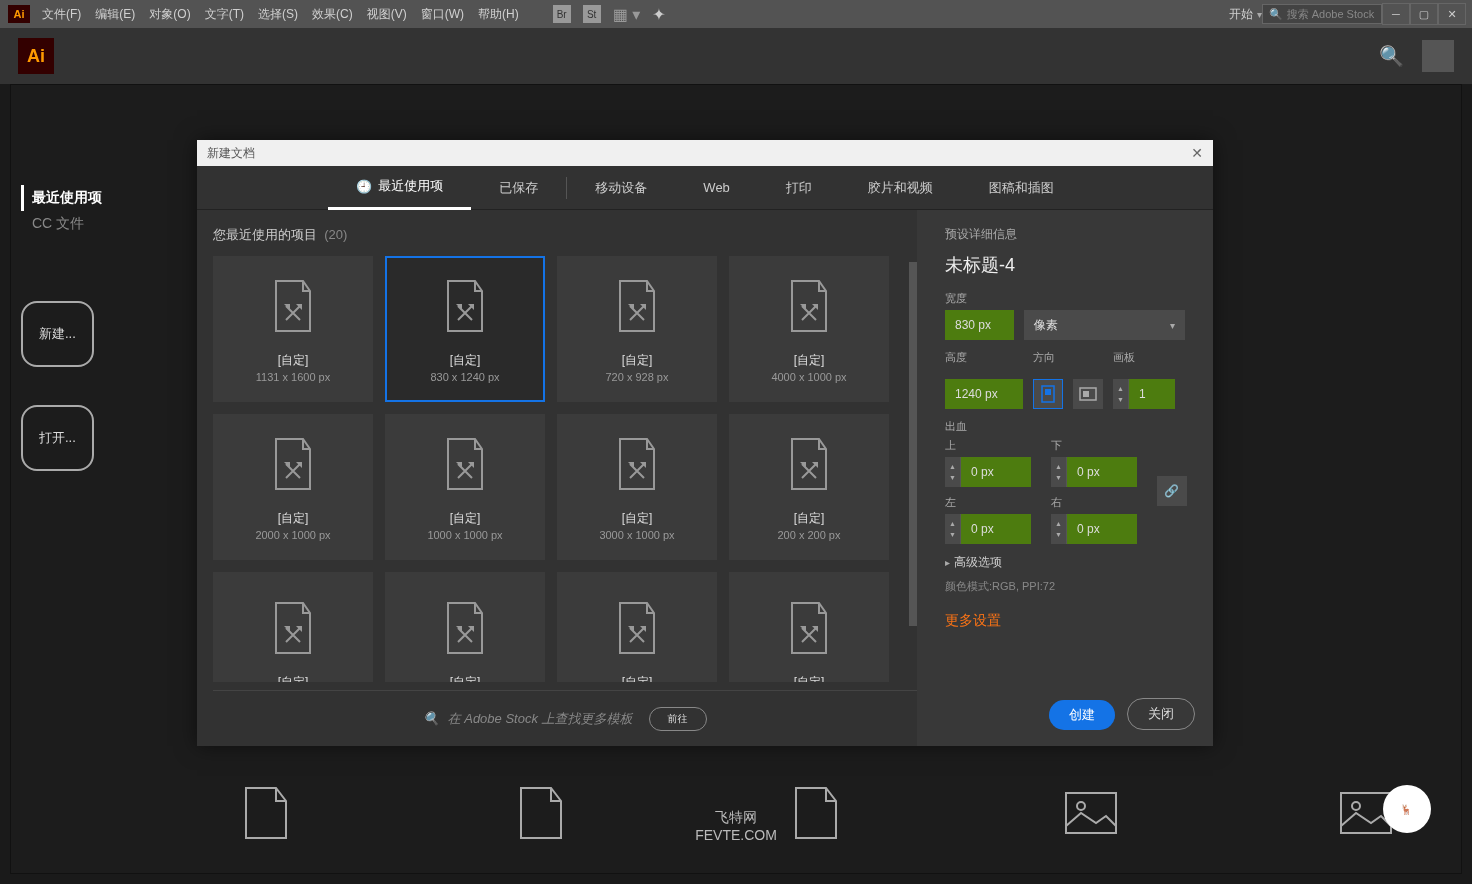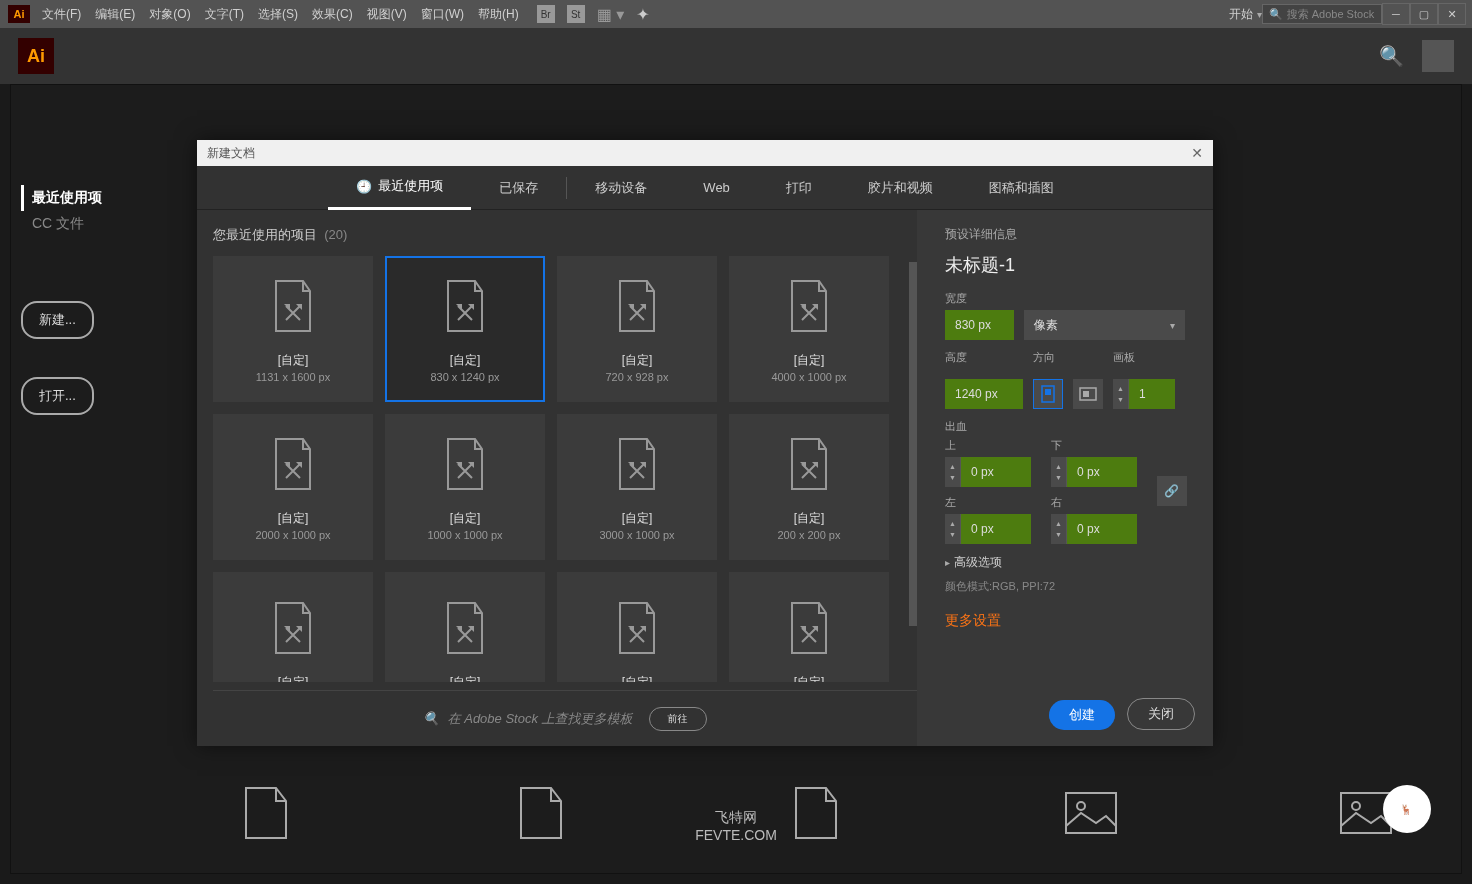--- a/index.html
+++ b/index.html
@@ -2,21 +2,21 @@
 <html><head>
 <meta charset="utf-8">
 <style>
 * { margin: 0; padding: 0; box-sizing: border-box; font-family: "Microsoft YaHei", sans-serif; }
 body { background: #1a1a1a; width: 1472px; height: 884px; overflow: hidden; position: relative; color: #c0c0c0; }
 
 
 .top-bar { height: 28px; background: #535353; display: flex; align-items: center; padding: 0 8px; position: relative; }
 .ai-logo { width: 22px; height: 18px; background: #330000; color: #ff9a00; font-size: 11px; font-weight: bold; display: flex; align-items: center; justify-content: center; margin-right: 12px; }
 .menu-item { color: #d0d0d0; font-size: 12px; margin-right: 14px; cursor: pointer; }
-.top-icons { display: flex; gap: 12px; margin-left: 4px; align-items: center; }
+.top-icons { display: flex; gap: 12px; margin-left: 20px; align-items: center; }
 .top-ico { width: 18px; height: 18px; background: #999; font-size: 10px; display: flex; align-items: center; justify-content: center; color: #333; }
 .top-right { position: absolute; right: 6px; top: 0; height: 28px; display: flex; align-items: center; }
 .start-btn { color: #d0d0d0; font-size: 12px; display: flex; align-items: center; gap: 4px; cursor: pointer; }
 .search-stock { width: 120px; height: 20px; background: #434343; border: 1px solid #666; color: #888; font-size: 11px; padding: 0 6px; display: flex; align-items: center; }
 .win-btns { display: flex; gap: 0; }
 .win-btn { width: 28px; height: 22px; border: 1px solid #666; color: #ccc; display: flex; align-items: center; justify-content: center; font-size: 11px; cursor: pointer; }
 
 
 .sec-bar { height: 56px; background: #333333; display: flex; align-items: center; padding: 0 18px; justify-content: space-between; }
 .ai-big-logo { width: 36px; height: 36px; background: #330000; color: #ff9a00; font-size: 18px; font-weight: bold; display: flex; align-items: center; justify-content: center; }
@@ -25,21 +25,21 @@
 .user-box { width: 32px; height: 32px; background: #555; }
 
 
 .main { position: absolute; top: 84px; left: 10px; right: 10px; bottom: 10px; background: #1c1c1c; border: 1px solid #111; }
 
 
 .sidebar { position: absolute; left: 10px; top: 100px; width: 160px; }
 .side-group { margin-bottom: 8px; }
 .side-item { font-size: 14px; color: #888; padding: 4px 0 4px 8px; cursor: pointer; border-left: 3px solid transparent; }
 .side-item.active { color: #fff; font-weight: bold; border-left: 3px solid #fff; }
-.side-btn { margin-top: 24px; border: 2px solid #aaa; border-radius: 16px; padding: 8px 16px; color: #ddd; font-size: 13px; cursor: pointer; display: inline-block; }
+.side-btn { margin-top: 24px; border: 2px solid #aaa; border-radius: 16px; padding: 22px 16px; color: #ddd; font-size: 13px; cursor: pointer; display: inline-block; }
 
 
 .bg-icons { position: absolute; bottom: 10px; left: 220px; right: 60px; height: 100px; display: flex; justify-content: space-between; align-items: center; }
 .bg-ico { width: 70px; height: 70px; display: flex; align-items: center; justify-content: center; }
 .watermark { position: absolute; bottom: 30px; left: 50%; transform: translateX(-50%); color: #bbb; font-size: 14px; text-align: center; }
 .badge { position: absolute; bottom: 40px; right: 30px; width: 48px; height: 48px; border-radius: 50%; background: #fff; display: flex; align-items: center; justify-content: center; font-size: 10px; color: #333; }
 
 
 .dialog { position: absolute; left: 197px; top: 140px; width: 1016px; height: 606px; background: #323232; box-shadow: 0 0 20px rgba(0,0,0,0.5); display: flex; flex-direction: column; }
 .dialog-title { height: 26px; background: #f0f0f0; color: #555; font-size: 12px; display: flex; align-items: center; padding: 0 10px; justify-content: space-between; }
@@ -336,21 +336,21 @@
         <div class="stock-search">
             <span>🔍</span>
             <span>在 Adobe Stock 上查找更多模板</span>
           </div>
         <div class="go-btn">前往</div>
       </div>
     </div>
 
     <div class="details-area">
       <div class="details-title">预设详细信息</div>
-      <div class="doc-name">未标题-1</div>
+      <div class="doc-name">未标题-4</div>
 
       <div class="field-label">宽度</div>
       <div class="field-row">
         <div class="input-box w80">830 px</div>
         <div class="dropdown w150">
             <span>像素</span>
             <span class="chevron">▾</span>
           </div>
       </div>
 

